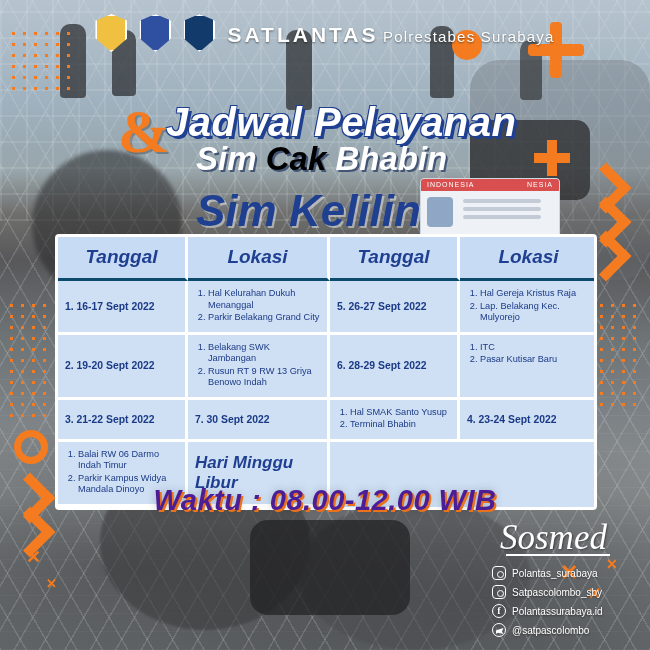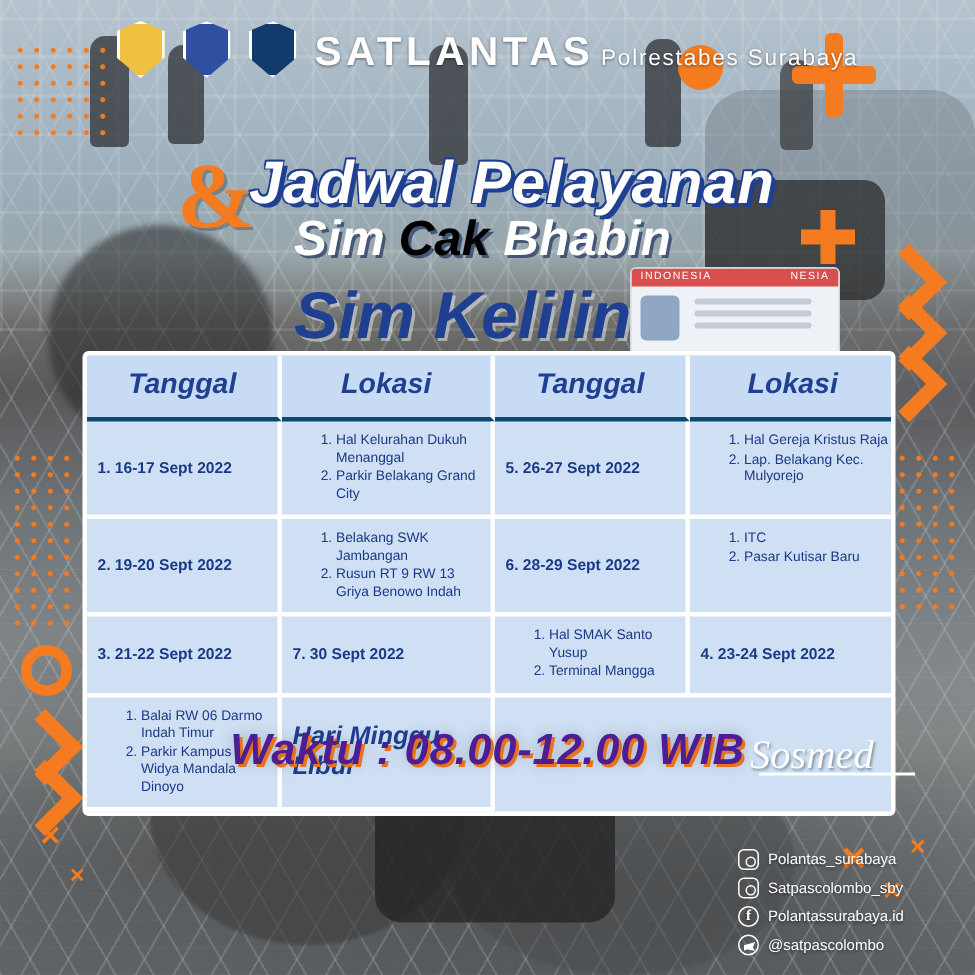--- a/index.html
+++ b/index.html
@@ -76,21 +76,21 @@
   }
   .logo-badge { width:36px; height:40px; position:relative; }
   .shield {
     width:32px; height:38px; background:#f0c040;
     clip-path: polygon(50% 0, 100% 18%, 100% 64%, 50% 100%, 0 64%, 0 18%);
     border:2px solid #fff; display:block;
   }
   .shield.blue { background:#2f4fa0; }
   .shield.dark { background:#123a6b; }
   .satlantas-txt { color:#fff; line-height:1; text-align:left; }
-  .satlantas-txt .t1 { font-size:27px; font-weight:bold; letter-spacing:3px; text-shadow:0 1px 2px rgba(0,0,0,.5);margin-top:16px; }
+  .satlantas-txt .t1 { font-size:21px; font-weight:bold; letter-spacing:3px; text-shadow:0 1px 2px rgba(0,0,0,.5);margin-top:16px; }
   .satlantas-txt .t2 { font-size:15px; letter-spacing:1.2px; margin-top:2px; text-shadow:0 1px 2px rgba(0,0,0,.5); }
 
   
   .amp {
     position:absolute; left:118px; top:100px;
     font-size:62px; font-weight:bold; color:#f47b20;
     font-family:"Liberation Serif", serif;
     text-shadow:2px 2px 0 rgba(0,0,0,.25);
     line-height:1;
   }
@@ -143,37 +143,37 @@
   .th:last-child { border-right:none; }
   .cell {
     border-right:3px solid #fff; border-bottom:3px solid #fff;
     padding:7px 7px;
   }
   .cell:nth-child(4n) { border-right:none; }
   .cell.date {
     font-weight:bold; font-size:10.4px; display:flex; align-items:center;
   }
   .cell.loc ol { margin:0; padding-left:13px; }
-  .cell.loc li { margin:0 0 1px 16px; line-height:1.25; }
+  .cell.loc li { margin:0 0 1px 0; line-height:1.25; }
   .note-label { font-size:17px; font-weight:bold; font-style:italic; display:flex; align-items:center; justify-content:center; }
   .note-val { font-size:17px; font-weight:bold; font-style:italic; display:flex; align-items:center; justify-content:center; color:#1f3f91; }
 
   
   .waktu {
     position:absolute; left:0; right:0; top:484px; text-align:center;
     font-size:29px; font-weight:bold; font-style:italic; color:#4c1d95;
     text-shadow:2px 2px 0 #e9721a, 0 0 10px rgba(0,0,0,.25);
     letter-spacing:.5px;
   }
 
   
   .sosmed-script {
-    position:absolute; left:500px; top:488px;
+    position:absolute; left:500px; top:518px;
     font-family:"Liberation Serif", serif; font-style:italic;
-    color:#fff; font-size:27px; text-shadow:1px 1px 2px rgba(0,0,0,.4);
+    color:#fff; font-size:35px; text-shadow:1px 1px 2px rgba(0,0,0,.4);
   }
   .sosmed-script .underline { display:block; width:104px; height:2px; background:#fff; margin-top:-4px; margin-left:6px; }
   .social { position:absolute; left:492px; top:566px; }
   .srow { display:flex; align-items:center; gap:6px; margin-bottom:5px; color:#fff; font-size:10px; text-shadow:0 1px 2px rgba(0,0,0,.5); }
   .sicon { width:14px; height:14px; flex:0 0 14px; border-radius:4px; border:1.4px solid #fff; position:relative; }
   .sicon.ig:after { content:""; position:absolute; left:3.5px; top:3.5px; width:5px; height:5px; border:1.4px solid #fff; border-radius:50%; }
   .sicon.fb { border-radius:50%; font-size:10px; color:#fff; text-align:center; line-height:12px; font-family:"Liberation Serif", serif; font-weight:bold; }
   .sicon.tw { border-radius:50%; }
   .sicon.tw:after { content:""; position:absolute; left:2.5px; top:4px; width:8px; height:6px; background:#fff; clip-path:polygon(0 40%,100% 0,80% 60%,100% 100%,35% 80%,0 100%); }
 </style>
@@ -304,21 +304,21 @@
           <li>ITC</li>
           <li>Pasar Kutisar Baru</li>
         </ol>
     </div>
 
     <div class="cell date">3. 21-22 Sept 2022</div>
     <div class="cell date">7. 30 Sept 2022</div>
     <div class="cell loc">
       <ol>
           <li>Hal SMAK Santo Yusup</li>
-          <li>Terminal Mangga</li>
+          <li>Terminal Bhabin</li>
         </ol>
     </div>
 
     <div class="cell date row-last">4. 23-24 Sept 2022</div>
     <div class="cell loc row-last">
       <ol>
           <li>Balai RW 06 Darmo Indah Timur</li>
           <li>Parkir Kampus Widya Mandala Dinoyo</li>
         </ol>
     </div>

